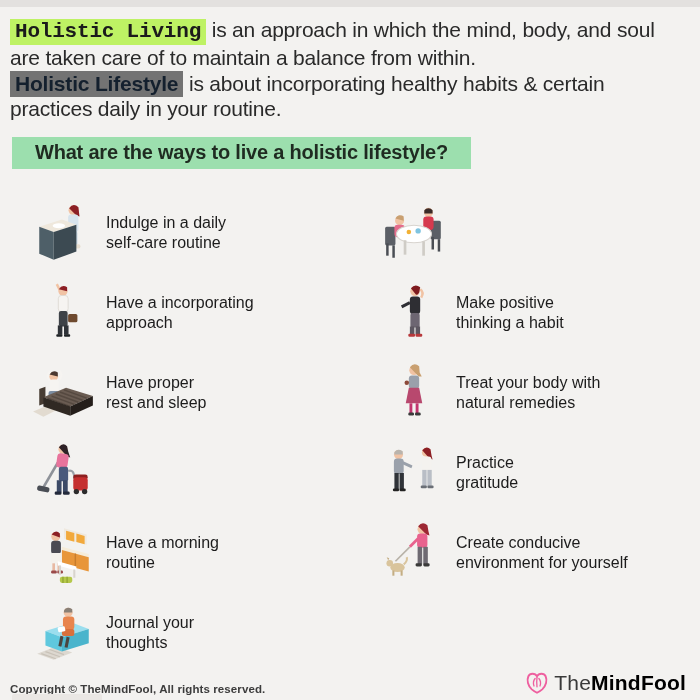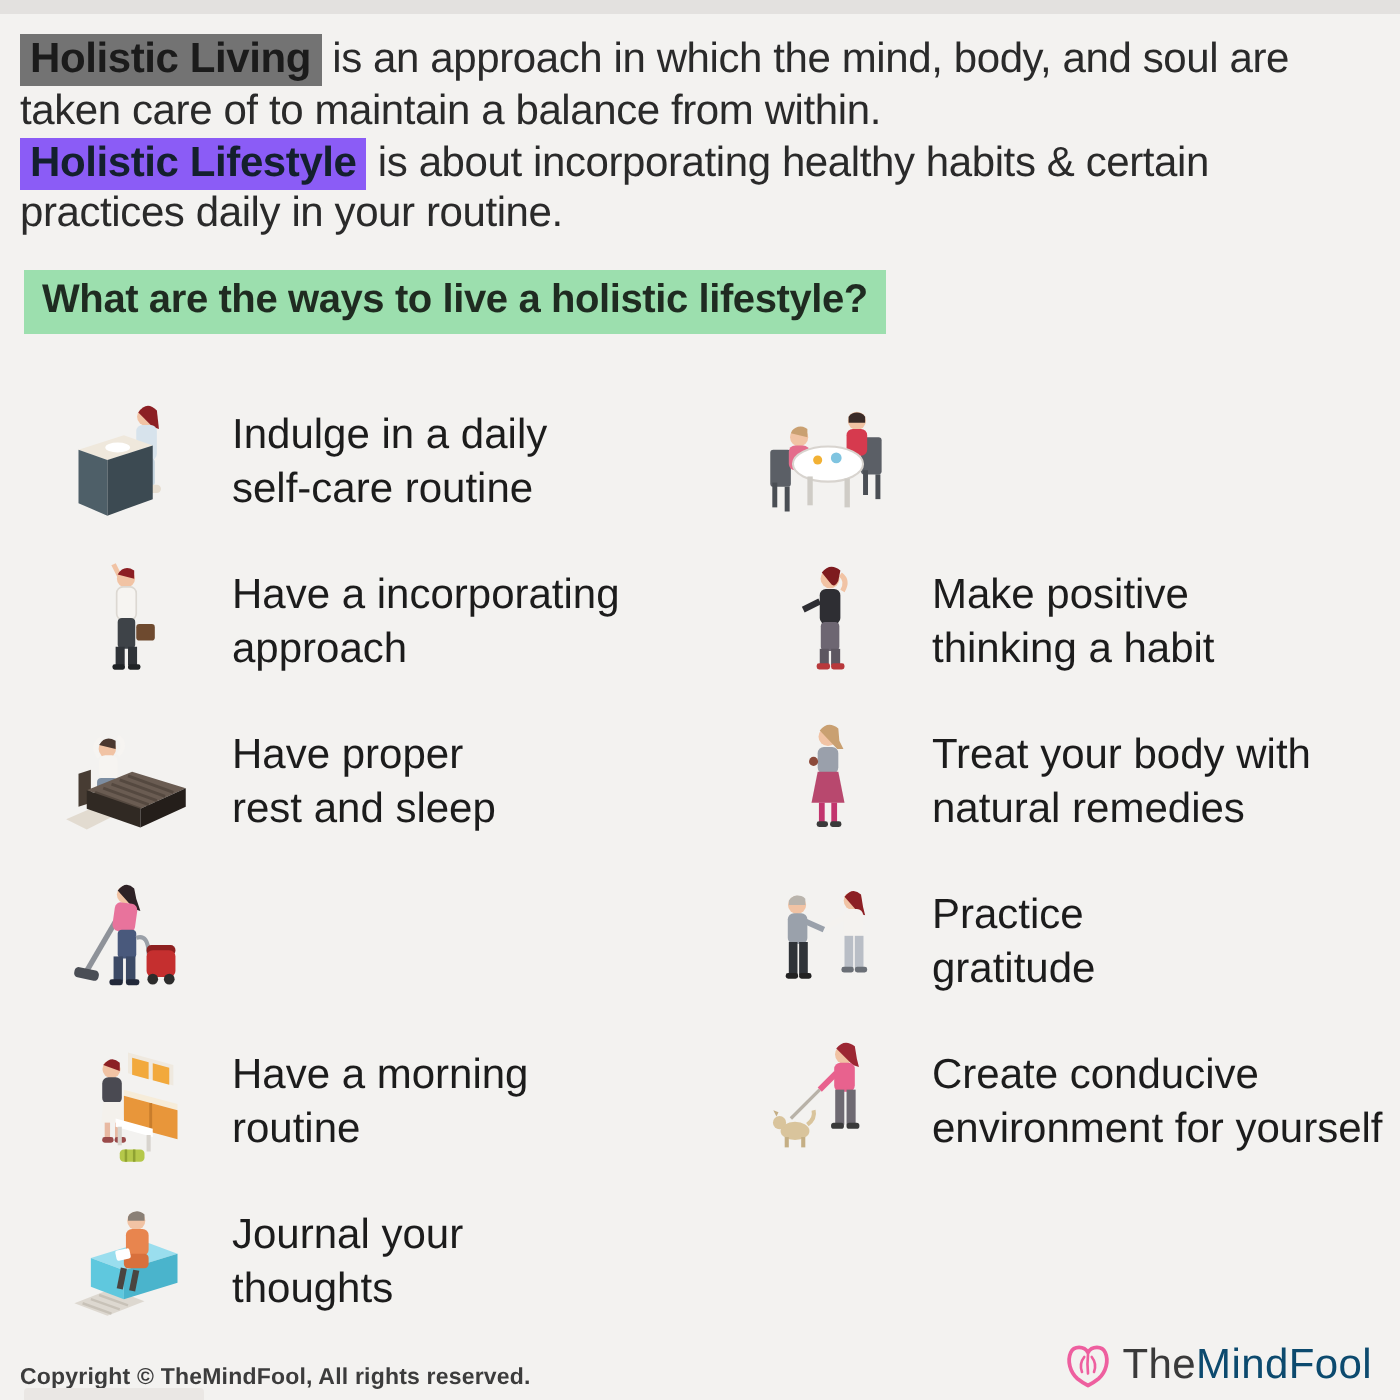--- a/index.html
+++ b/index.html
@@ -12,57 +12,56 @@
   }
   .top-strip { height:7px; background:#e3e1df; }
   .intro {
     padding:10px 12px 0 10px;
     font-size:21px;
     line-height:1.23;
     color:#2a2a2a;
     letter-spacing:-0.2px;
   }
   .hl { font-weight:800; padding:1px 5px 2px; }
-  .hl-yellow { background:#737373; color:#1b1b1b; }
-  .hl-blue   { background:#8b5cf6; color:#14202e;margin-top:32px; }
+  .hl-yellow { background:#bef264; color:#1b1b1b;font-family:Liberation Mono, monospace; }
+  .hl-blue   { background:#737373; color:#14202e;margin-top:32px; }
   .question-wrap { margin:15px 0 0 12px; }
   .hl-green {
     display:inline-block;
     background:#9cdfae;
     color:#1f2b21;
     font-weight:800;
     font-size:20px;
-    padding:4px 9px 5px;
+    padding:4px 23px 5px;
     letter-spacing:-0.2px;
   }
   .grid {
     display:grid;
     grid-template-columns:350px 350px;
     padding-top:24px;
   }
   .item { display:flex; align-items:center; height:80px; padding-left:22px; }
   .icon { width:84px; min-width:84px; display:flex; justify-content:center; align-items:center; }
   .icon svg { width:66px; height:70px; }
   .label {
-    font-size:21px;
+    font-size:16px;
     color:#1c1c1c;
     line-height:1.3;
     white-space:pre-line;
-    margin-left:10px;
   }
   .footer {
     position:absolute; left:10px; right:14px; bottom:5px;
     display:flex; justify-content:space-between; align-items:flex-end;
   }
   .copyright { font-size:11.5px; font-weight:700; color:#3c3c3c; letter-spacing:0.1px; }
   .watermark { position:absolute; left:12px; bottom:-2px; width:90px; height:8px; background:#eae7e4; border-radius:2px; }
   .logo { display:flex; align-items:center; gap:5px; }
   .logo svg { width:24px; height:24px; }
   .logo-text { font-size:21px; color:#3a3a3a; letter-spacing:0.2px; }
-  .logo-text b { font-weight:400; color:#0c4a6e;text-align:center; }
+  .logo-text b { font-weight:700; color:#000000;text-align:center; }
 </style>
 </head>
 <body>
 
 <div class="top-strip"></div>
 
 <p class="intro"><span class="hl hl-yellow">Holistic Living</span><span> is an approach in which the mind, body, and soul are taken care of to maintain a balance from within.</span><br><span class="hl hl-blue">Holistic Lifestyle</span><span> is about incorporating healthy habits &amp; certain practices daily in your routine.</span></p>
 
 <div class="question-wrap">
   <span class="hl-green">What are the ways to live a holistic lifestyle?</span>

